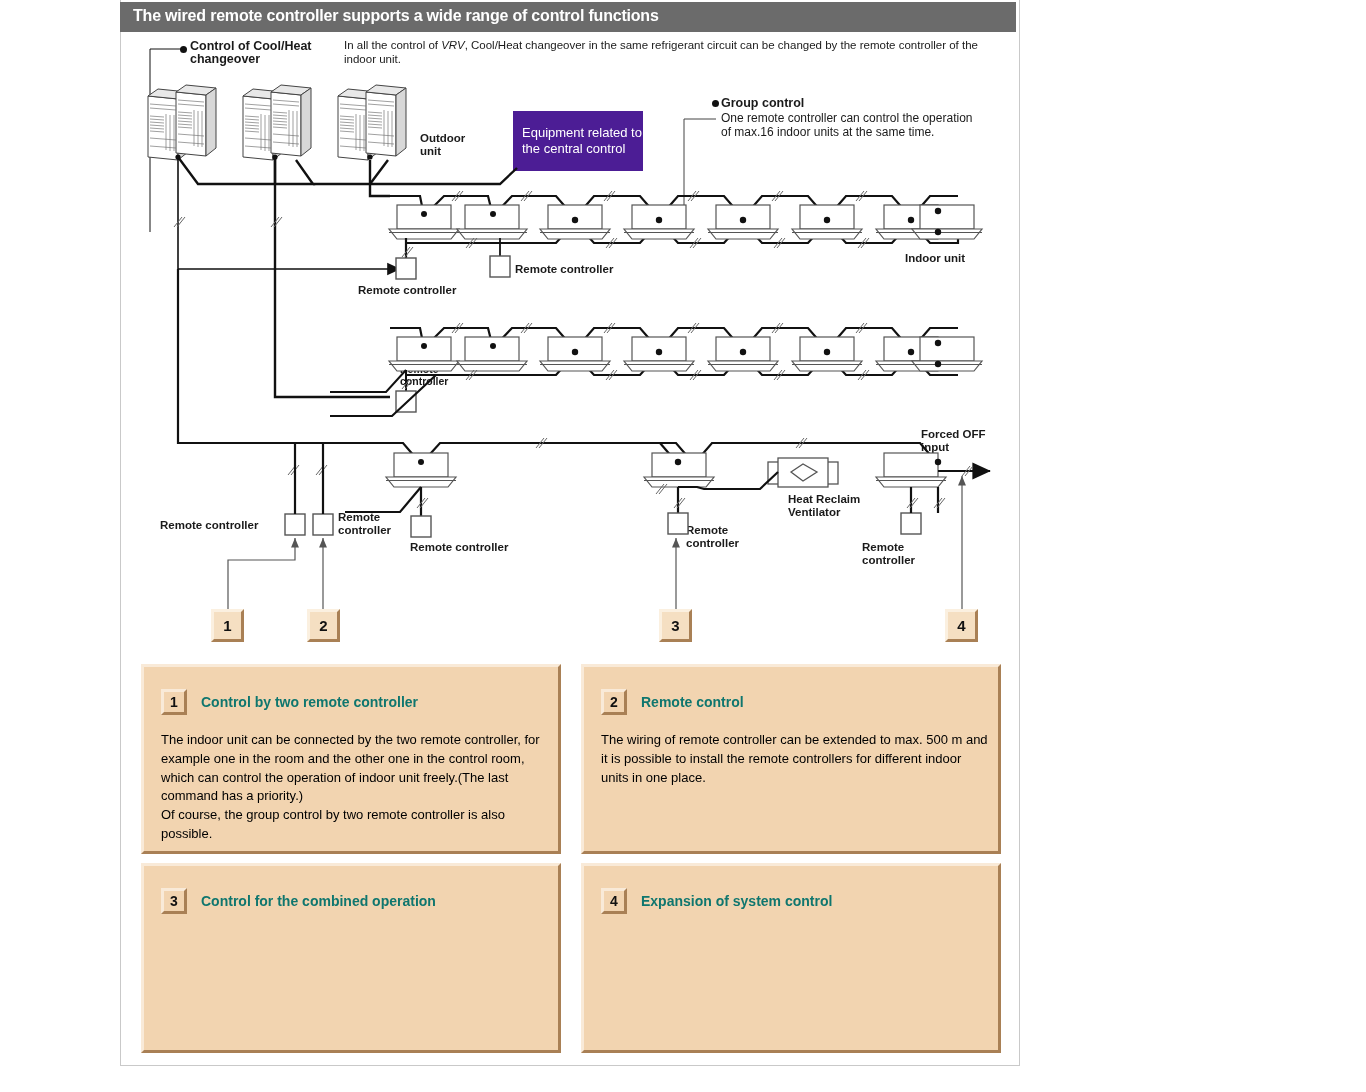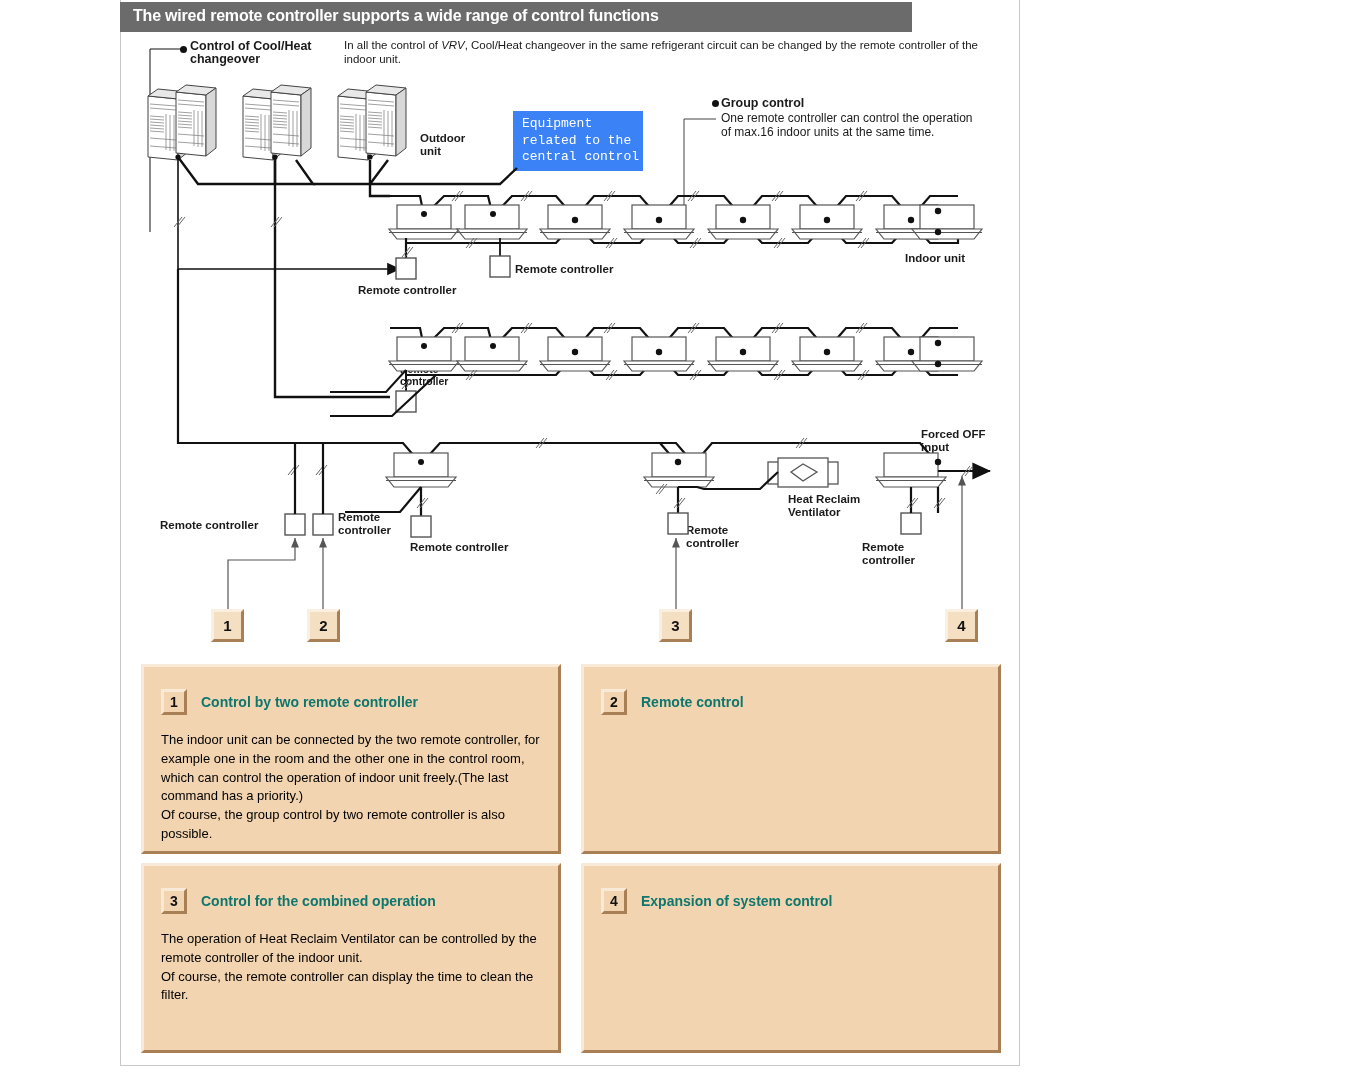--- a/index.html
+++ b/index.html
@@ -8,21 +8,21 @@
     font-family:"Liberation Sans", sans-serif;
     color:#1a1a1a;
   }
   
   #page-frame{
     position:absolute;left:120px;top:0px;width:900px;height:1066px;
     border:1px solid #c9c9c9;border-top:none;background:#ffffff;box-sizing:border-box;
   }
   
   #header-bar{
-    position:absolute;left:120px;top:2px;width:792px;height:30px;
+    position:absolute;left:120px;top:2px;width:896px;height:30px;
     background:#6b6b6b;box-sizing:border-box;
   }
   #header-title{
     position:absolute;left:13px;top:5px;
     font-size:16px;font-weight:bold;color:#ffffff;letter-spacing:-0.2px;
     white-space:nowrap;
   }
   
   #coolheat-bullet{position:absolute;left:180px;top:46px;width:7px;height:7px;border-radius:50%;background:#111;}
   #coolheat-title{
@@ -99,21 +99,21 @@
 <div id="coolheat-bullet"></div>
 <div id="coolheat-title">Control of Cool/Heat changeover</div>
 <div id="coolheat-body">
   <span>In all the control of </span><i>VRV</i><span>, Cool/Heat changeover in the same refrigerant circuit can be changed by the remote controller of the indoor unit.</span>
 </div>
 
 <div id="group-bullet"></div>
 <div id="group-title">Group control</div>
 <div id="group-body">One remote controller can control the operation of max.16 indoor units at the same time.</div>
 
-<div id="central-box" style="background: #3b82f6; font-family: Liberation Mono, monospace;">
+<div id="central-box" style="background: #4c1d95;">
   <div id="central-box-text">Equipment related to the central control</div>
 </div>
 
 <div class="dlabel" style="left:420px;top:132px;width:60px;">Outdoor unit</div>
 <div class="dlabel" style="left:905px;top:252px;">Indoor unit</div>
 
 <div class="dlabel" style="left:358px;top:284px;">Remote controller</div>
 <div class="dlabel" style="left:515px;top:263px;">Remote controller</div>
 <div class="dlabel small" style="left:400px;top:364px;width:56px;">Remote controller</div>
 
@@ -138,29 +138,28 @@
   </div>
   <div class="card-body">The indoor unit can be connected by the two remote controller, for example one in the room and the other one in the control room, which can control the operation of indoor unit freely.(The last command has a priority.)
 Of course, the group control by two remote controller is also possible.</div>
 </div>
 
 <div class="card" style="left:581px;top:664px;">
   <div class="card-head">
     <div class="card-num">2</div>
     <div class="card-title">Remote control</div>
   </div>
+  <div class="card-body">The wiring of remote controller can be extended to max. 500 m and it is possible to install the remote controllers for different indoor units in one place.</div>
 </div>
 
 <div class="card" style="left:141px;top:863px;">
   <div class="card-head">
     <div class="card-num">3</div>
     <div class="card-title">Control for the combined operation</div>
   </div>
-  <div class="card-body">The operation of Heat Reclaim Ventilator can be controlled by the remote controller of the indoor unit.
-Of course, the remote controller can display the time to clean the filter.</div>
 </div>
 
 <div class="card" style="left:581px;top:863px;">
   <div class="card-head">
     <div class="card-num">4</div>
     <div class="card-title">Expansion of system control</div>
   </div>
 </div>
 
 <svg id="wiring" viewBox="0 0 1366 1092">

